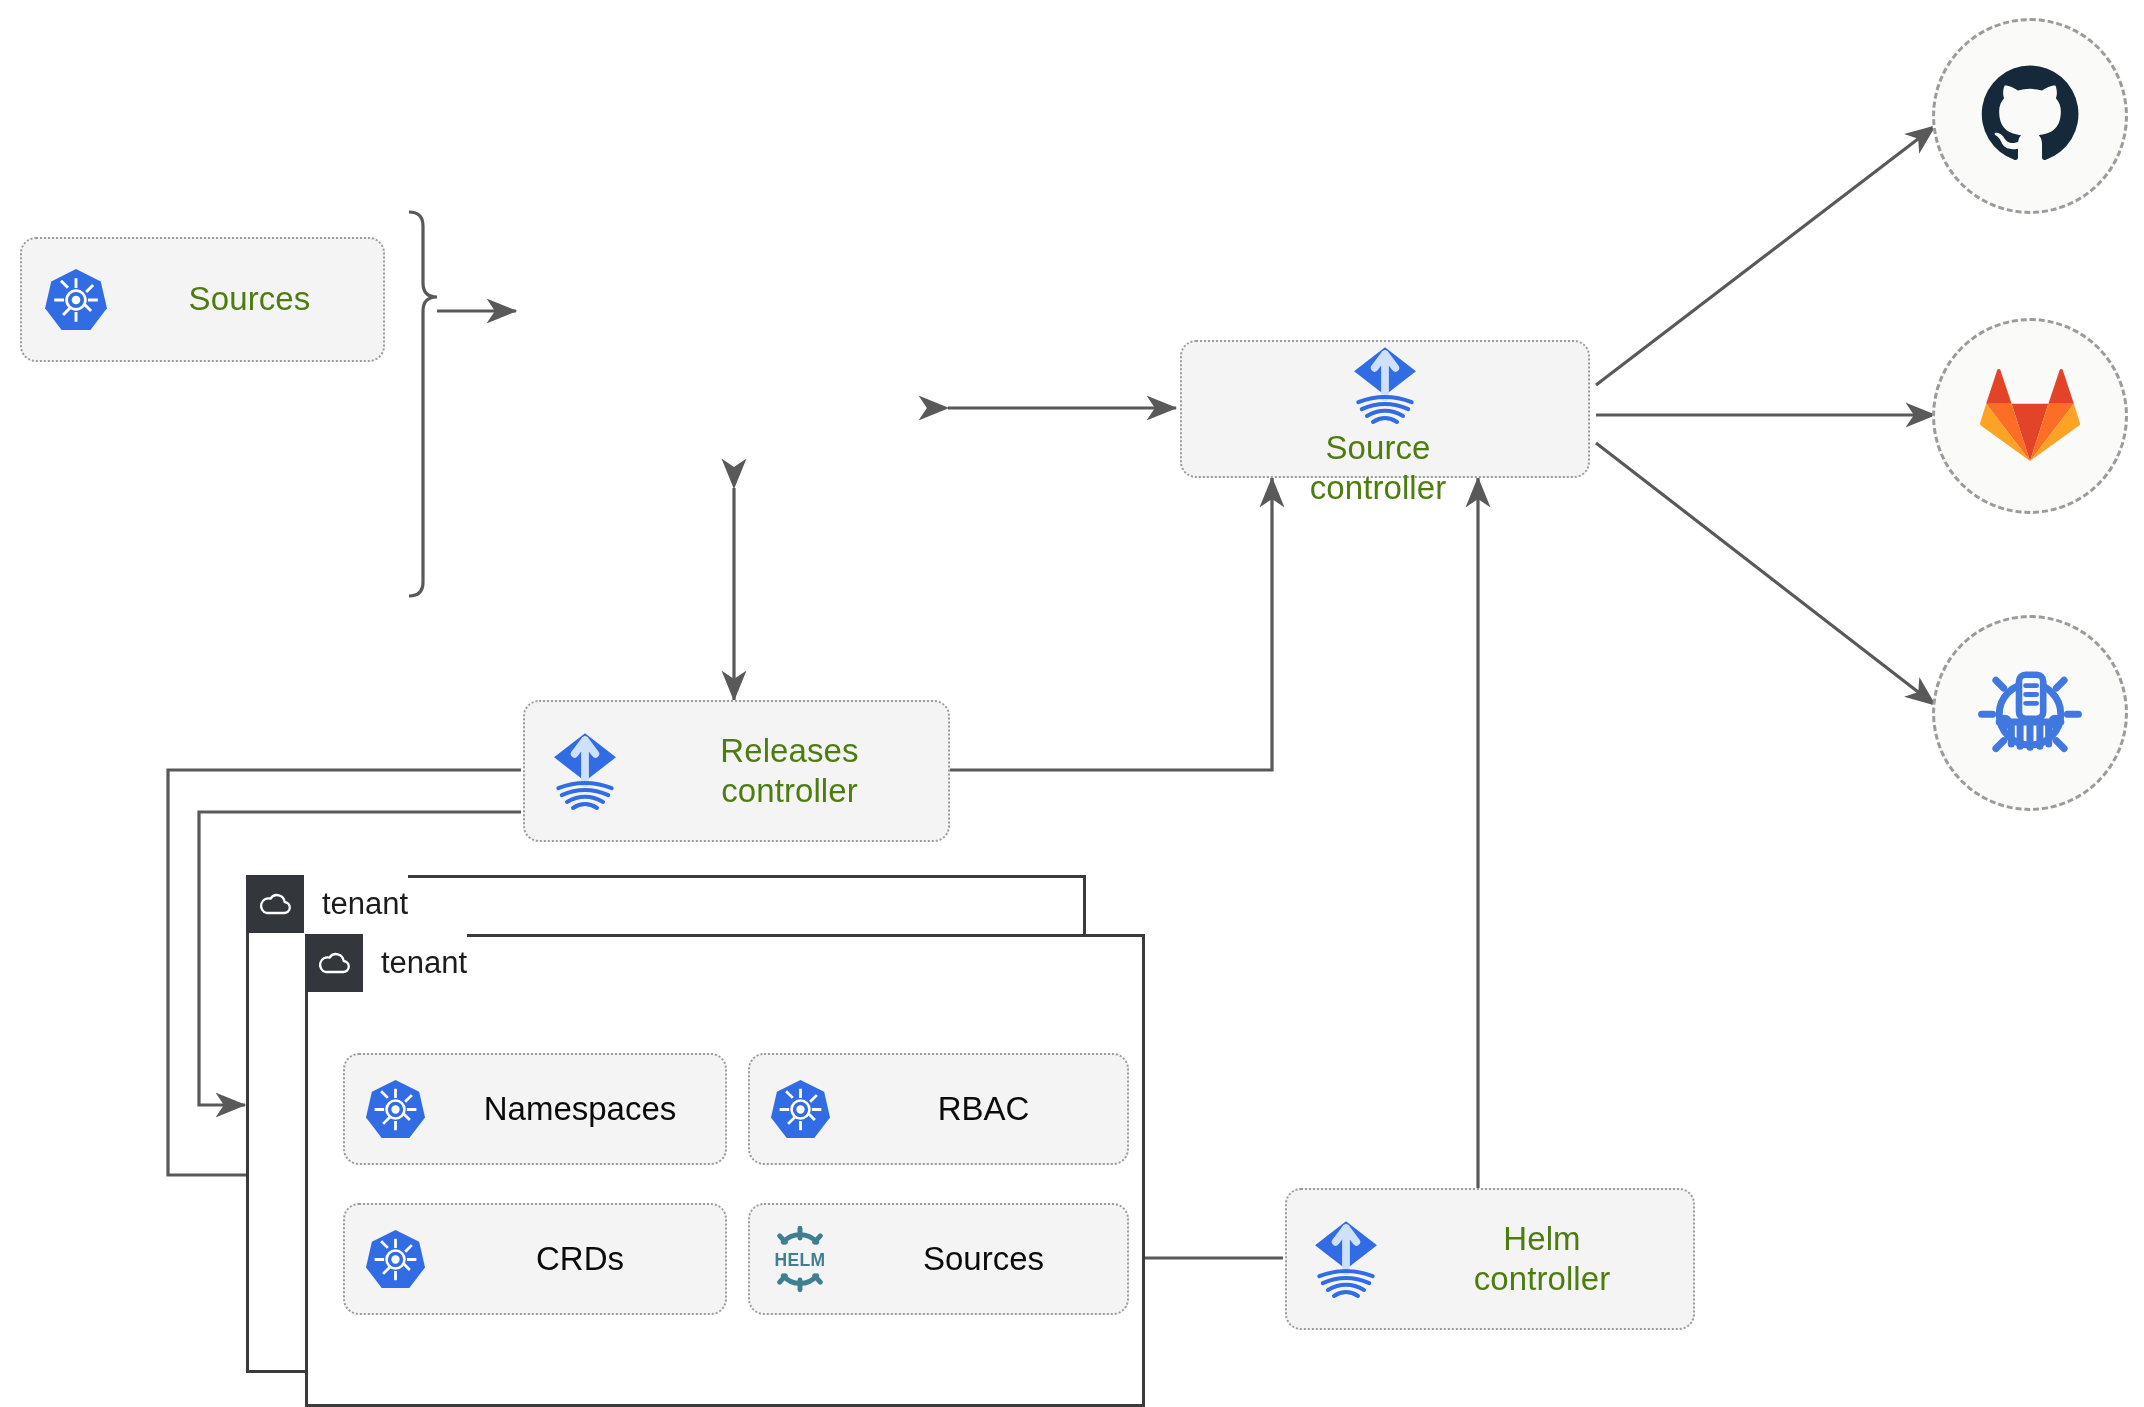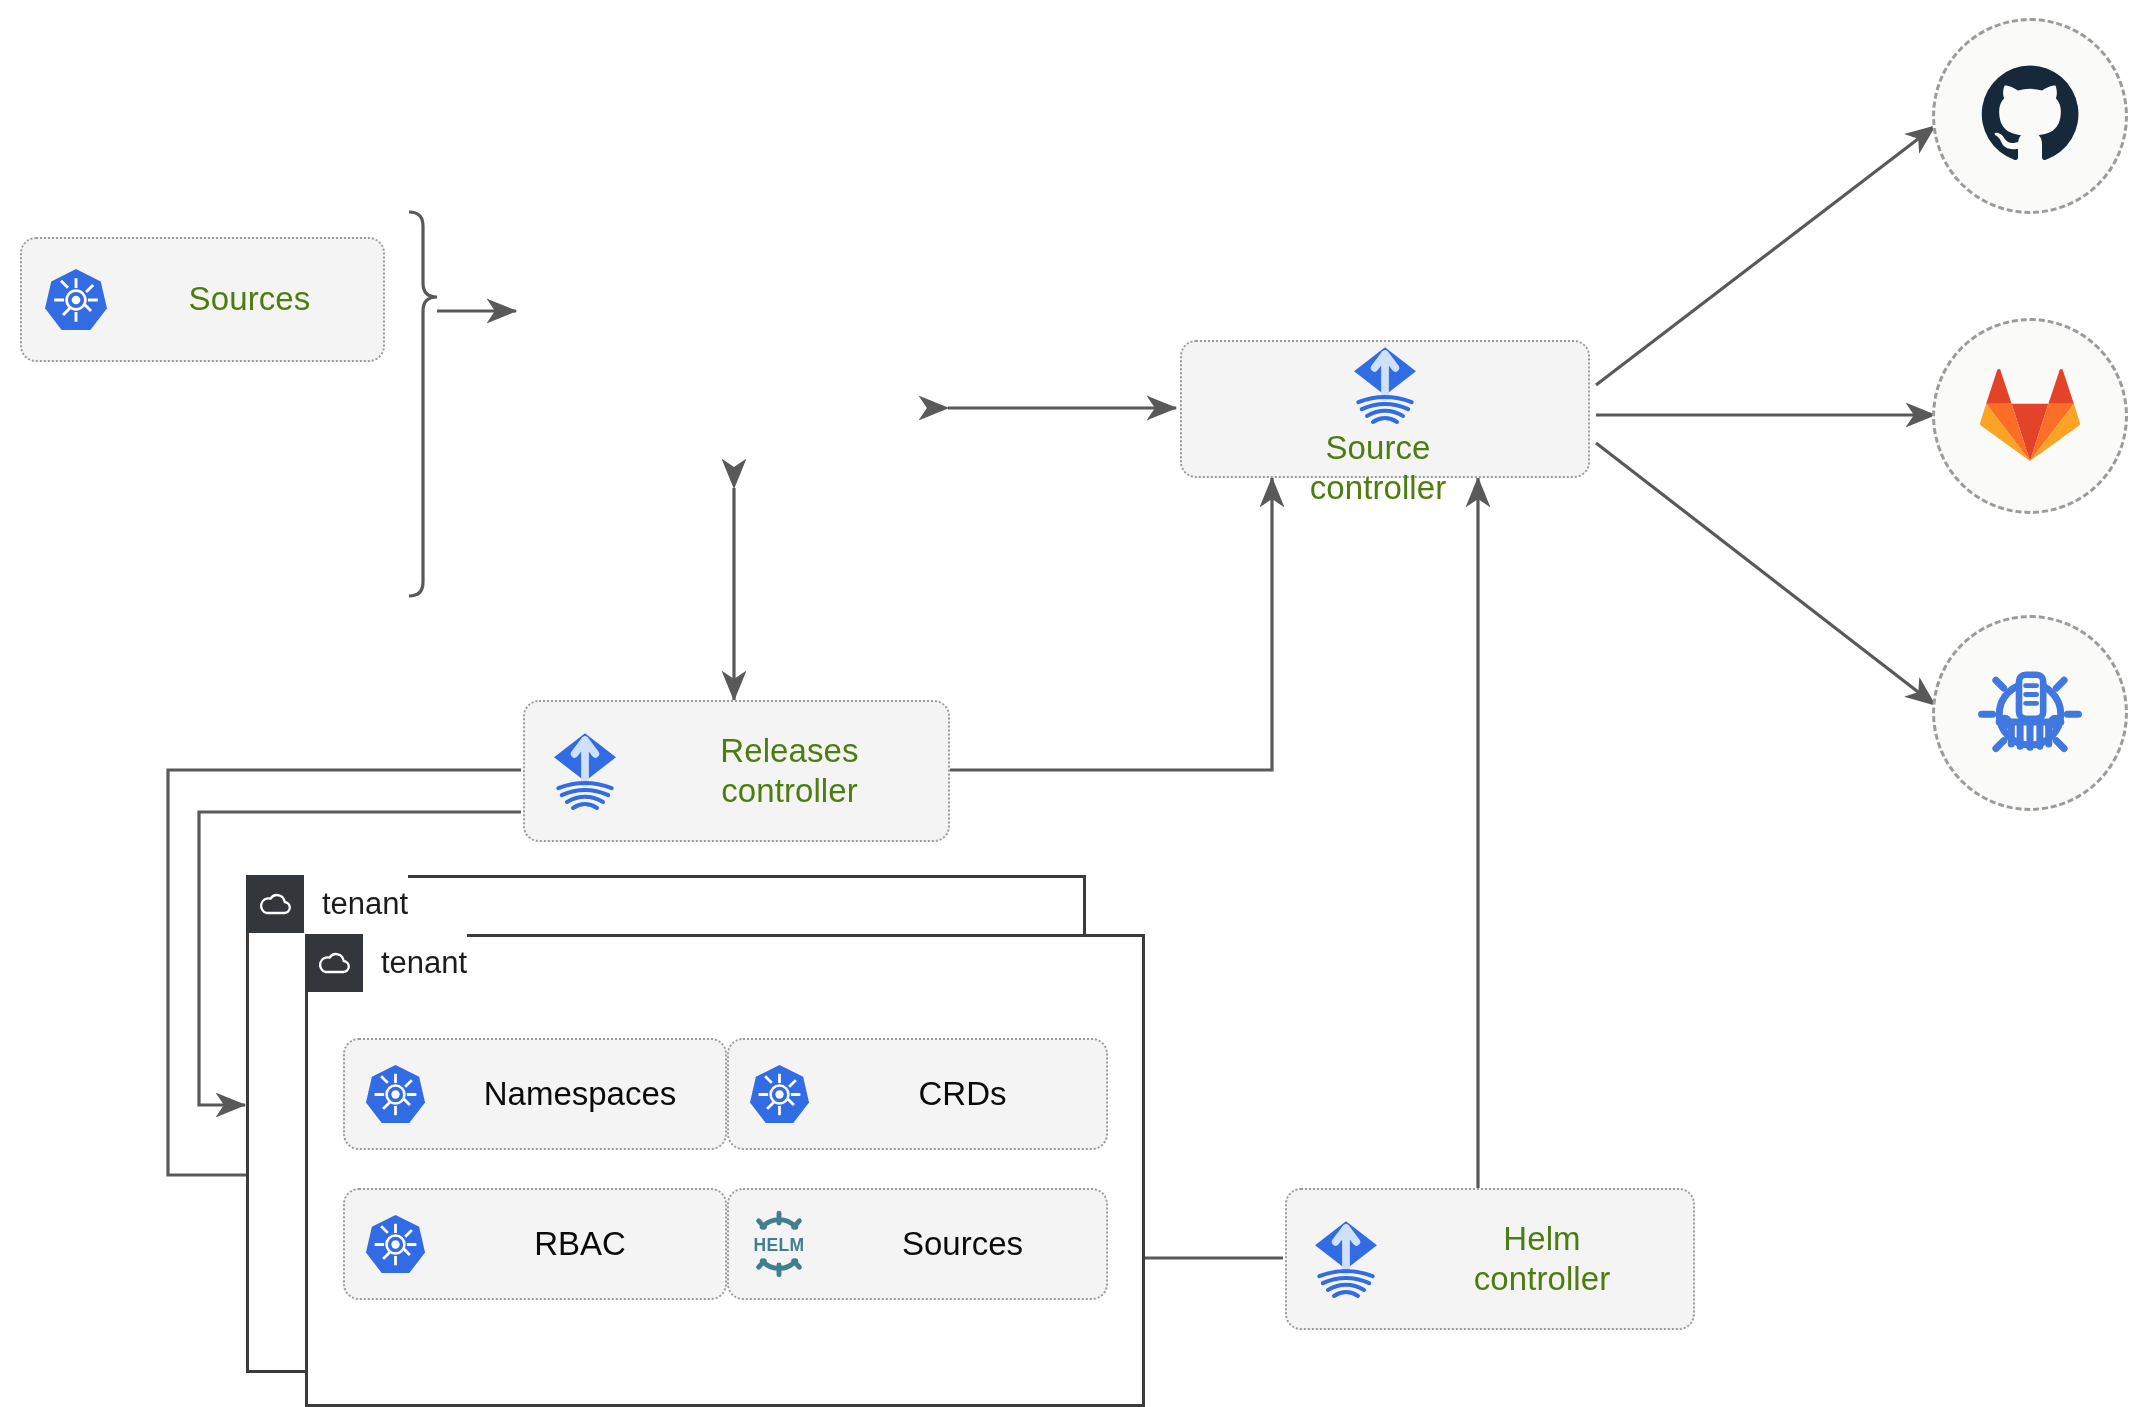--- a/index.html
+++ b/index.html
@@ -250,22 +250,22 @@
   <div class="tenant" style="left:305px; top:934px; width:840px; height:473px;">
     <div class="tbar">
       <span class="tbadge">
         <svg width="34" height="26" viewBox="0 0 34 26" fill="none" stroke="#ffffff" stroke-width="2.3">
           <path d="M8.5 22 h17.5 a5.5 5.5 0 0 0 .6 -11 a7.6 7.6 0 0 0 -14 -3.4 A5.6 5.6 0 0 0 8.5 22 Z" stroke-linejoin="round"></path>
         </svg>
       </span>
       <span class="tname">tenant</span>
     </div>
 
-    <div class="tinner" style="left:35px; top:101px; width:765px;
-                grid-template-columns:384px 381px; grid-template-rows:112px 112px; gap:38px 0;">
+    <div class="tinner" style="left:35px; top:116px; width:765px;
+                grid-template-columns:384px 381px; grid-template-rows:112px 112px; gap:38px 21px;">
 
       <div class="kid">
         <span class="ico" style="width:100px;">
           <svg width="63" height="63" viewBox="0 0 64 64">
             <path d="M32 2 56 14 62 40 46 61 18 61 2 40 8 14Z" fill="#326ce5"></path>
             <g fill="#fff">
               <circle cx="32" cy="32" r="4.2"></circle>
               <path d="M30.6 10.8h2.8v9.6h-2.8zM30.6 43.6h2.8v9.6h-2.8z"></path>
               <path d="M10.8 30.6h9.6v2.8h-9.6zM43.6 30.6h9.6v2.8h-9.6z"></path>
               <path d="M16.4 14.4l2-2 6.8 6.8-2 2zM38.8 36.8l2-2 6.8 6.8-2 2z"></path>
@@ -284,38 +284,38 @@
             <g fill="#fff">
               <circle cx="32" cy="32" r="4.2"></circle>
               <path d="M30.6 10.8h2.8v9.6h-2.8zM30.6 43.6h2.8v9.6h-2.8z"></path>
               <path d="M10.8 30.6h9.6v2.8h-9.6zM43.6 30.6h9.6v2.8h-9.6z"></path>
               <path d="M16.4 14.4l2-2 6.8 6.8-2 2zM38.8 36.8l2-2 6.8 6.8-2 2z"></path>
               <path d="M47.6 16.4l2 2-6.8 6.8-2-2zM25.2 38.8l2 2-6.8 6.8-2-2z"></path>
               <path d="M32 21.6a10.4 10.4 0 1 0 0 20.8 10.4 10.4 0 0 0 0-20.8zm0 2.6a7.8 7.8 0 1 1 0 15.6 7.8 7.8 0 0 1 0-15.6z"></path>
             </g>
           </svg>
         </span>
-        <span class="lbl">CRDs</span>
+        <span class="lbl">RBAC</span>
       </div>
 
       <div class="kid">
         <span class="ico" style="width:100px;">
           <svg width="63" height="63" viewBox="0 0 64 64">
             <path d="M32 2 56 14 62 40 46 61 18 61 2 40 8 14Z" fill="#326ce5"></path>
             <g fill="#fff">
               <circle cx="32" cy="32" r="4.2"></circle>
               <path d="M30.6 10.8h2.8v9.6h-2.8zM30.6 43.6h2.8v9.6h-2.8z"></path>
               <path d="M10.8 30.6h9.6v2.8h-9.6zM43.6 30.6h9.6v2.8h-9.6z"></path>
               <path d="M16.4 14.4l2-2 6.8 6.8-2 2zM38.8 36.8l2-2 6.8 6.8-2 2z"></path>
               <path d="M47.6 16.4l2 2-6.8 6.8-2-2zM25.2 38.8l2 2-6.8 6.8-2-2z"></path>
               <path d="M32 21.6a10.4 10.4 0 1 0 0 20.8 10.4 10.4 0 0 0 0-20.8zm0 2.6a7.8 7.8 0 1 1 0 15.6 7.8 7.8 0 0 1 0-15.6z"></path>
             </g>
           </svg>
         </span>
-        <span class="lbl">RBAC</span>
+        <span class="lbl">CRDs</span>
       </div>
 
       <div class="kid">
         <span class="ico" style="width:100px;">
           <svg width="70" height="70" viewBox="0 0 100 100">
             <g stroke="#3f7f8f" stroke-width="7" fill="none" stroke-linecap="round">
               <path d="M26 26 A32 32 0 0 1 74 26"></path>
               <path d="M26 74 A32 32 0 0 0 74 74"></path>
               <path d="M50 6 V20 M50 80 V94"></path>
               <path d="M21 17 L29 26 M79 17 L71 26 M21 83 L29 74 M79 83 L71 74"></path>

